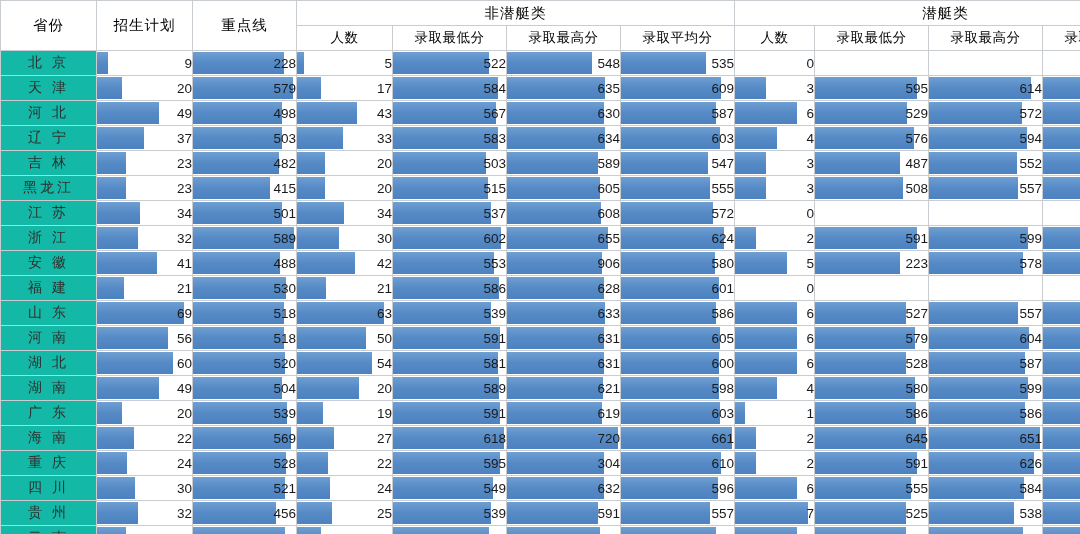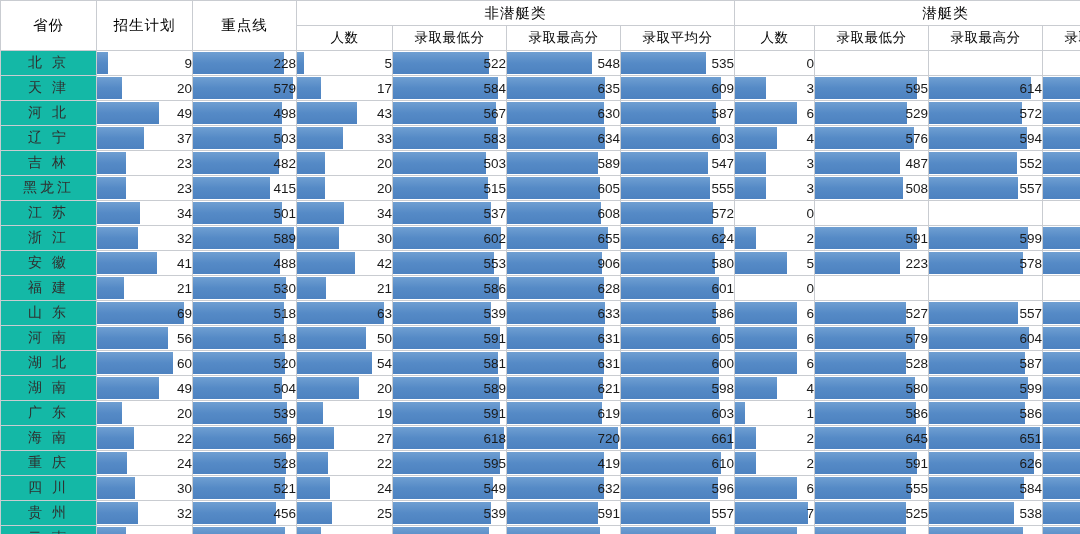--- a/index.html
+++ b/index.html
@@ -348,21 +348,21 @@
           <td class="num">
             <div class="bar" style="width: 98%;"></div>
           </td>
         </tr>
         <tr>
           <td class="prov">重 庆</td>
           <td class="num"><div class="bar" style="width: 32%;"></div><span class="val">24</span></td>
           <td class="num"><div class="bar" style="width: 89.91%;"></div><span class="val">528</span></td>
           <td class="num"><div class="bar" style="width: 32.13%;"></div><span class="val">22</span></td>
           <td class="num"><div class="bar" style="width: 94.84%;"></div><span class="val">595</span></td>
-          <td class="num"><div class="bar" style="width: 85.52%;"></div><span class="val">419</span></td>
+          <td class="num"><div class="bar" style="width: 85.52%;"></div><span class="val">304</span></td>
           <td class="num"><div class="bar" style="width: 88.66%;"></div><span class="val">610</span></td>
           <td class="num"><div class="bar" style="width: 26.29%;"></div><span class="val">2</span></td>
           <td class="num"><div class="bar" style="width: 90.11%;"></div><span class="val">591</span></td>
           <td class="num"><div class="bar" style="width: 92.89%;"></div><span class="val">626</span></td>
           <td class="num">
             <div class="bar" style="width: 91.02%;"></div>
           </td>
         </tr>
         <tr>
           <td class="prov">四 川</td>

